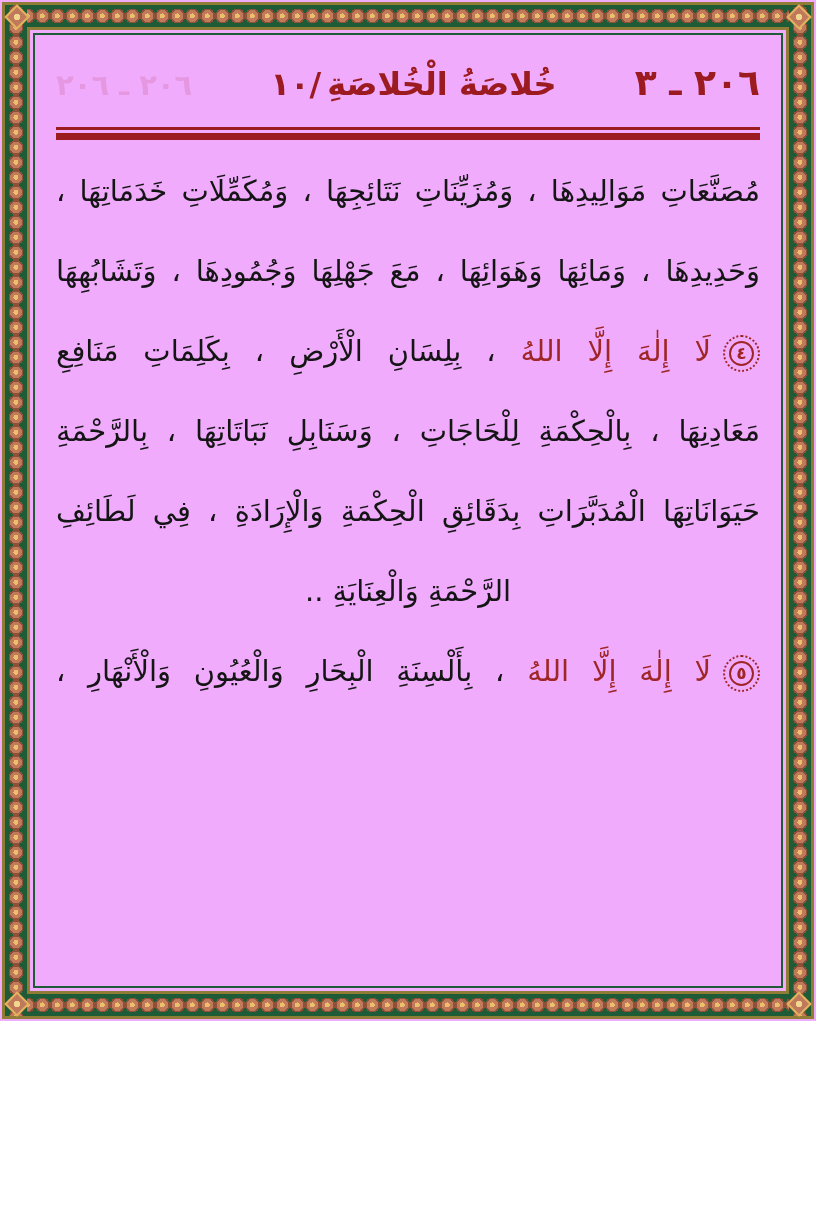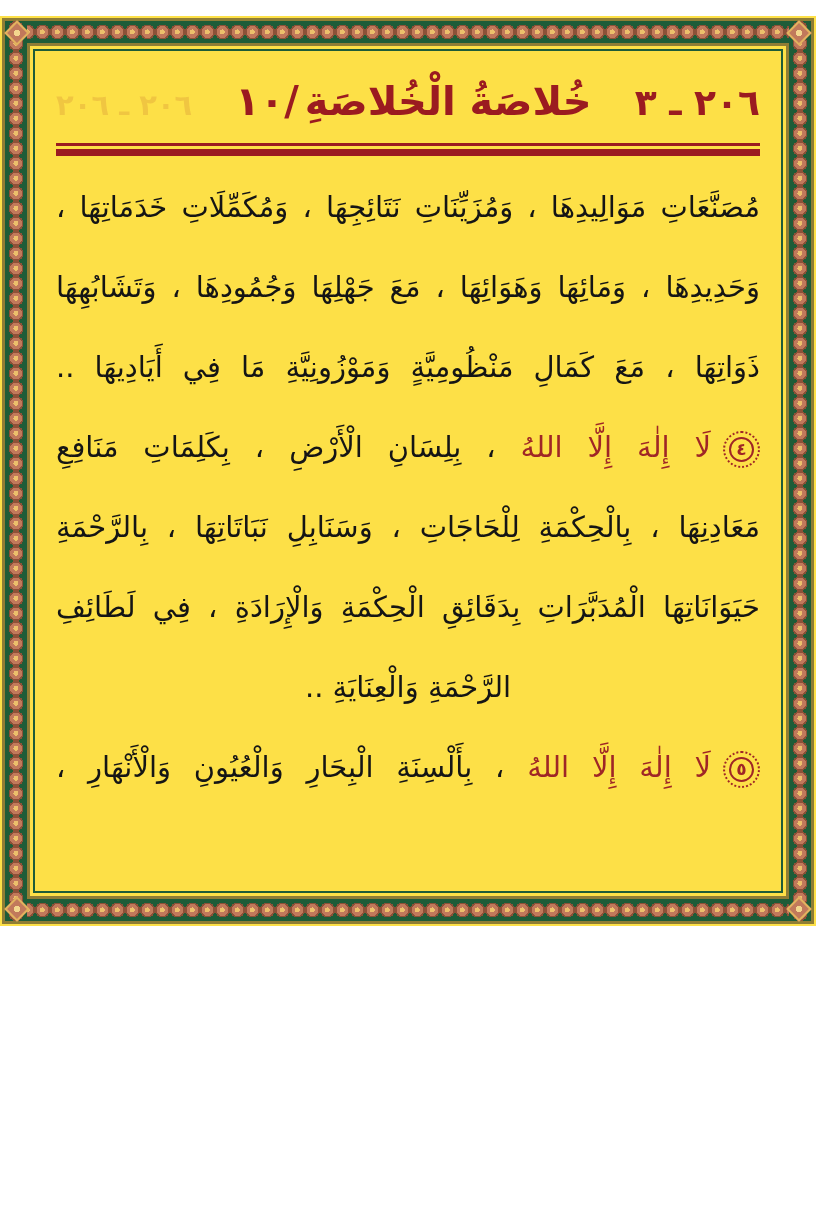--- a/index.html
+++ b/index.html
@@ -2,21 +2,21 @@
 <html lang="ar"><head>
 <meta charset="utf-8">
 <style>
   html,body{margin:0;padding:0;}
   body{
     width:816px;height:1209px;overflow:hidden;
     background:#ffffff;
     font-family:"DejaVu Sans",sans-serif;
     -webkit-font-smoothing:antialiased;
   }
-  .page{position:relative;width:816px;height:910px;background:#fde047;margin-top:16px;}
+  .page{position:relative;width:816px;height:1021px;background:#f0abfc;}
 
   
   .frame-outer{position:absolute;inset:2px;border:3px solid #8f7d35;pointer-events:none;}
   .band{position:absolute;background-color:#1e5c38;
         background-image:radial-gradient(circle at 50% 50%, #ecc06b 0 2.5px, #c1795b 2.5px 6px, #8d5138 6px 7.5px, transparent 7.5px);}
   .band-top   {left:5px;right:5px;top:5px;   height:22px;background-size:15px 22px;}
   .band-bottom{left:5px;right:5px;bottom:5px;height:22px;background-size:15px 22px;}
   .band-left  {top:5px;bottom:5px;left:5px;  width:22px; background-size:22px 15px;}
   .band-right {top:5px;bottom:5px;right:5px; width:22px; background-size:22px 15px;}
   .gem{position:absolute;width:14px;height:14px;background:#c1795b;border:2px solid #e3b35e;
@@ -27,21 +27,21 @@
   .frame-inner1{position:absolute;inset:27px;border:3px solid #8f7d35;pointer-events:none;}
   .frame-inner2{position:absolute;inset:33px;border:2px solid #1e5c38;pointer-events:none;}
 
   
   .content{position:absolute;inset:36px;padding:14px 20px 0 20px;}
 
   .hdr{display:flex;flex-direction:row;justify-content:space-between;align-items:baseline;
        height:56px;margin-top:12px;}
   .hdr-faint{color:rgba(155,27,32,0.13);font-weight:bold;font-size:29px;direction:rtl;}
   .hdr-title{display:flex;flex-direction:row;align-items:baseline;gap:6px;
-             color:#9b1b20;font-weight:bold;font-size:40px;}
+             color:#9b1b20;font-weight:bold;font-size:32px;}
   .hdr-title .prefix{direction:ltr;unicode-bidi:isolate;}
   .hdr-title .words{direction:rtl;unicode-bidi:isolate;}
   .hdr-page{color:#9b1b20;font-weight:bold;font-size:36px;direction:rtl;}
 
   .header-rule{height:3px;margin-top:9px;
     border-top:3px solid #9b1b20;border-bottom:7px solid #9b1b20;}
 
   .body-text{direction:rtl;margin-top:11px;color:#151515;}
   .line{font-size:29px;line-height:80px;height:80px;white-space:nowrap;
         text-align:justify;text-align-last:justify;overflow:visible;}
@@ -81,21 +81,20 @@
           <span class="words">خُلاصَةُ الْخُلاصَةِ</span>
         </span>
       <span class="hdr-page">٢٠٦ ـ ٣</span>
     </div>
 
     <div class="header-rule"></div>
 
     <div class="body-text">
       <div class="line"><span>مُصَنَّعَاتِ مَوَالِيدِهَا ، وَمُزَيِّنَاتِ نَتَائِجِهَا ، وَمُكَمِّلَاتِ خَدَمَاتِهَا ،</span></div>
       <div class="line"><span>وَحَدِيدِهَا ، وَمَائِهَا وَهَوَائِهَا ، مَعَ جَهْلِهَا وَجُمُودِهَا ، وَتَشَابُهِهَا</span></div>
-      <div class="line"><span>ذَوَاتِهَا ، مَعَ كَمَالِ مَنْظُومِيَّةٍ وَمَوْزُونِيَّةِ مَا فِي أَيَادِيهَا ..</span></div>
 
       <div class="line"><span class="medallion">
             <span class="medallion-inner">٤</span>
           </span><span class="red">لَا إِلٰهَ إِلَّا اللهُ</span><span> ، بِلِسَانِ الْأَرْضِ ، بِكَلِمَاتِ مَنَافِعِ</span></div>
 
       <div class="line"><span>مَعَادِنِهَا ، بِالْحِكْمَةِ لِلْحَاجَاتِ ، وَسَنَابِلِ نَبَاتَاتِهَا ، بِالرَّحْمَةِ</span></div>
       <div class="line"><span>حَيَوَانَاتِهَا الْمُدَبَّرَاتِ بِدَقَائِقِ الْحِكْمَةِ وَالْإِرَادَةِ ، فِي لَطَائِفِ</span></div>
       <div class="line endline"><span>الرَّحْمَةِ وَالْعِنَايَةِ ..</span></div>
 
       <div class="line"><span class="medallion">

